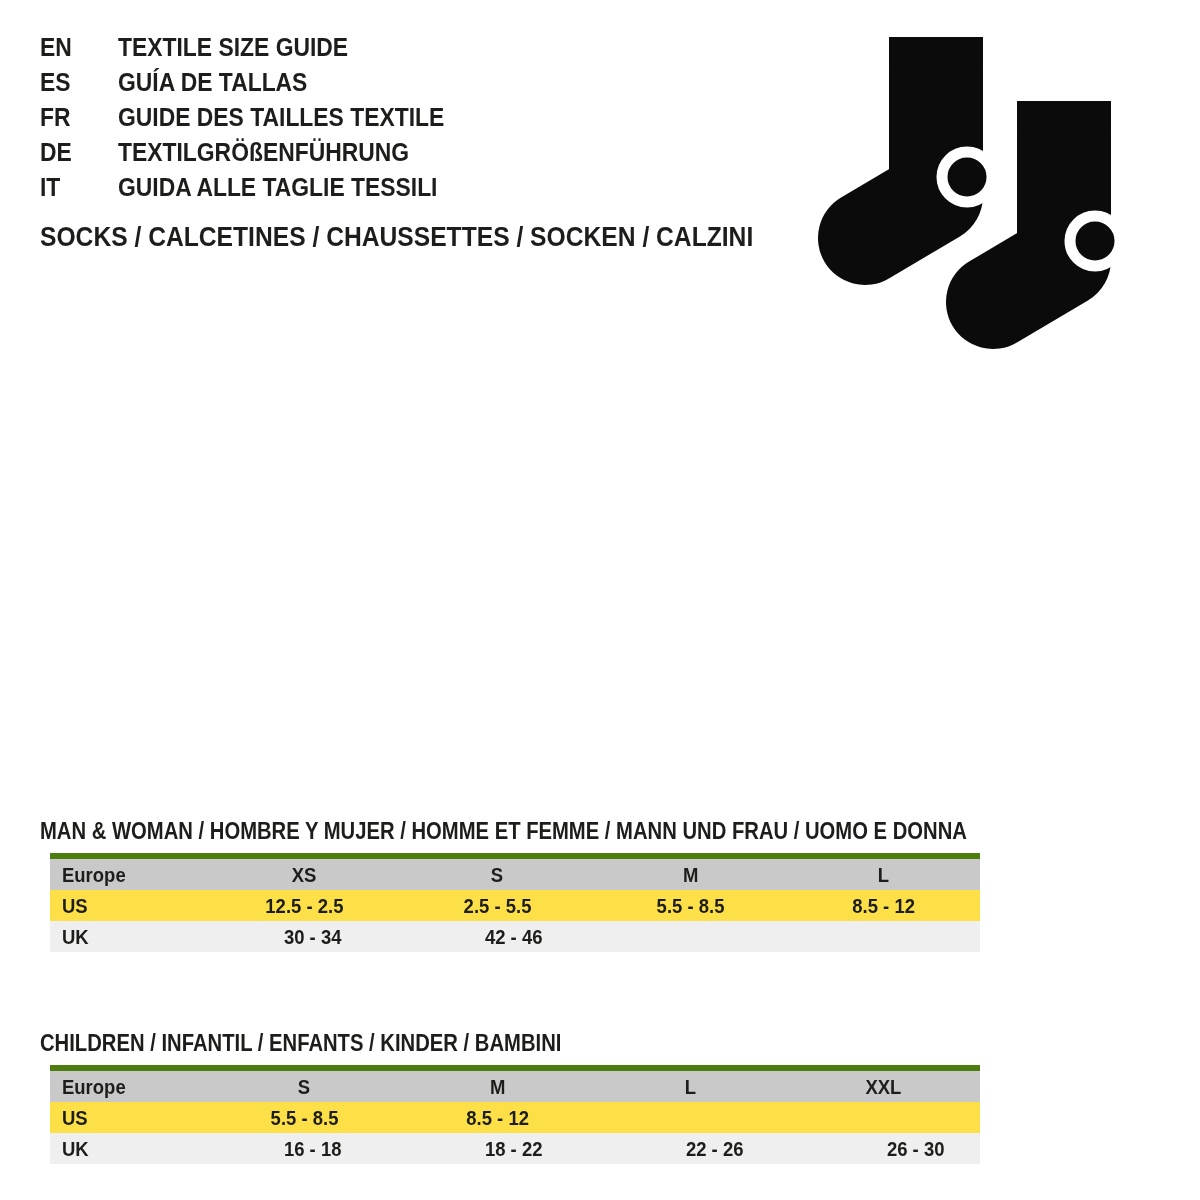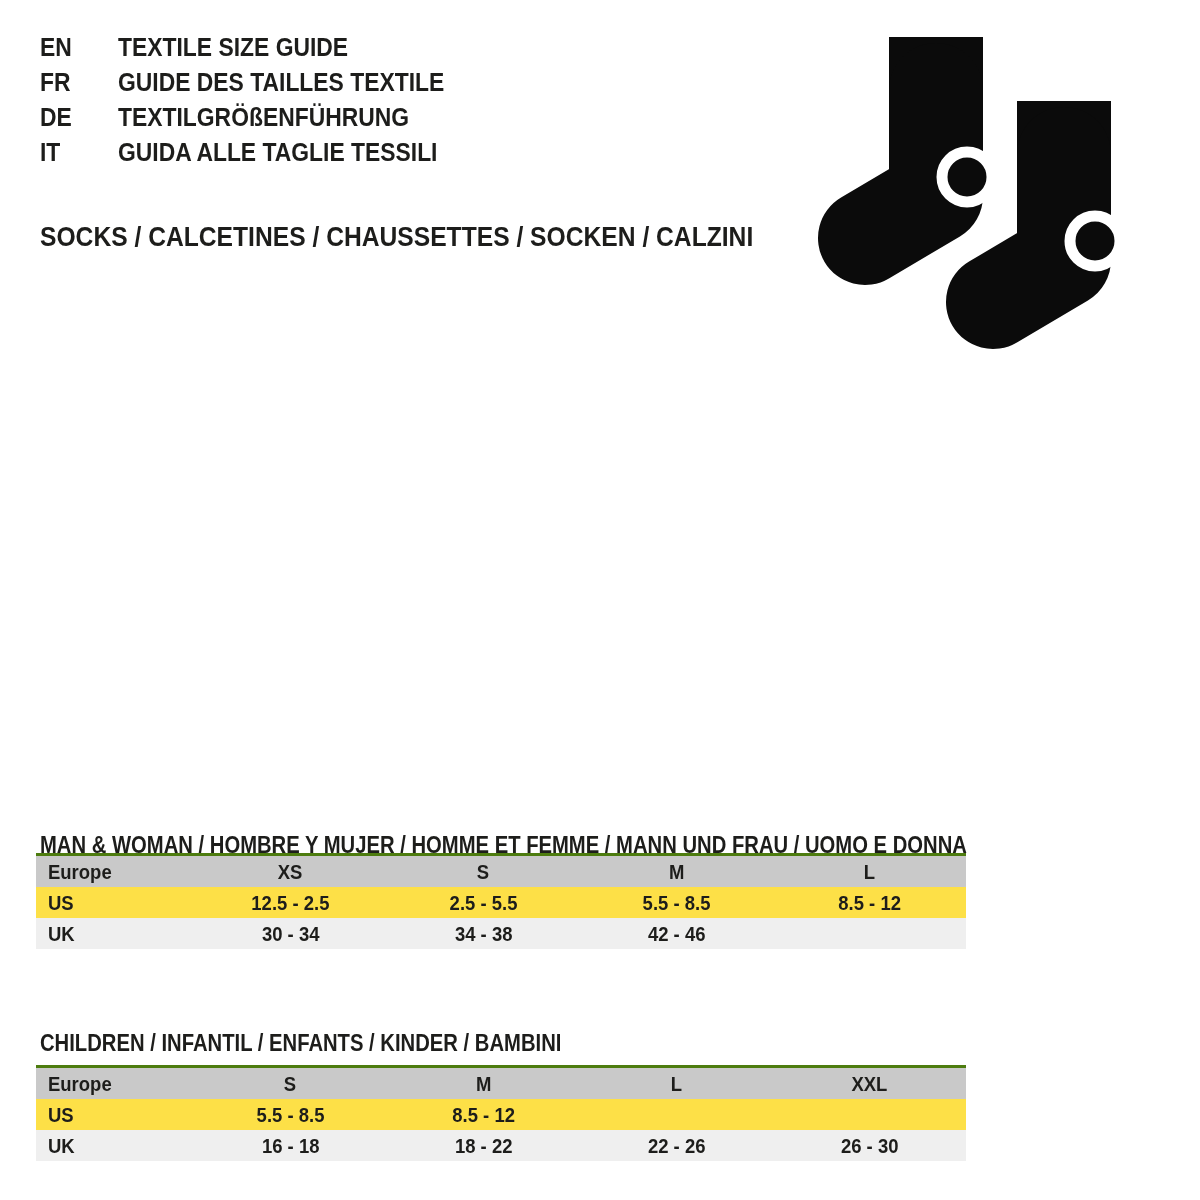--- a/index.html
+++ b/index.html
@@ -23,40 +23,43 @@
   .lang-label{vertical-align:top;}
 
   
   .category-line{position:absolute;left:40px;top:220px;font-size:28px;line-height:34px;text-decoration:underline;}
 
   
   .socks-art{position:absolute;left:800px;top:25px;width:340px;height:340px;}
 
   
   .section-title{position:absolute;left:40px;font-size:23px;line-height:26px;color:#1d1d1b;}
-  .title-man{top:818px;margin-top:14px;}
+  .title-man{top:818px;}
   .title-child{top:1030px;}
 
   
-  .size-table{position:absolute;left:36px;width:930px;border-top:3px solid #4d7c0f;}
+  .size-table{position:absolute;left:50px;width:930px;border-top:6px solid #4d7c0f;}
   .table-man{top:853px;}
   .table-child{top:1065px;}
   .trow{display:grid;grid-template-columns:158px 193px 193px 193px 193px;height:31px;line-height:31px;}
   .thead{background:#c9c9c9;}
   .row-us{background:#fde047;}
-  .row-uk{background:#efefef;}
+  .row-uk{background:#efefef;gap:8px;}
   .cell{font-size:21px;text-align:center;overflow:visible;}
   .cell.label{text-align:left;padding-left:12px;}
 </style>
 </head>
 <body>
 
 <div class="lang-block">
   <div class="lang-row">
     <span class="lang-code cxl">EN</span><span class="lang-label cxl">TEXTILE SIZE GUIDE</span>
+  </div>
+  <div class="lang-row">
+    <span class="lang-code cxl">ES</span><span class="lang-label cxl">GUÍA DE TALLAS</span>
   </div>
   <div class="lang-row">
     <span class="lang-code cxl">FR</span><span class="lang-label cxl">GUIDE DES TAILLES TEXTILE</span>
   </div>
   <div class="lang-row">
     <span class="lang-code cxl">DE</span><span class="lang-label cxl">TEXTILGRÖßENFÜHRUNG</span>
   </div>
   <div class="lang-row">
     <span class="lang-code cxl">IT</span><span class="lang-label cxl">GUIDA ALLE TAGLIE TESSILI</span>
   </div>
@@ -98,21 +101,20 @@
   <div class="trow row-us">
     <div class="cell label"><span class="cxl">US</span></div>
     <div class="cell"><span class="cxc">12.5 - 2.5</span></div>
     <div class="cell"><span class="cxc">2.5 - 5.5</span></div>
     <div class="cell"><span class="cxc">5.5 - 8.5</span></div>
     <div class="cell"><span class="cxc">8.5 - 12</span></div>
   </div>
   <div class="trow row-uk">
     <div class="cell label"><span class="cxl">UK</span></div>
     <div class="cell"><span class="cxc">30 - 34</span></div>
-    <div class="cell"><span class="cxc">34 - 38</span></div>
     <div class="cell"><span class="cxc">42 - 46</span></div>
   </div>
 </div>
 
 <div class="section-title title-child">
   <span class="cxl">CHILDREN / INFANTIL / ENFANTS / KINDER / BAMBINI</span>
 </div>
 
 <div class="size-table table-child">
   <div class="trow thead">

